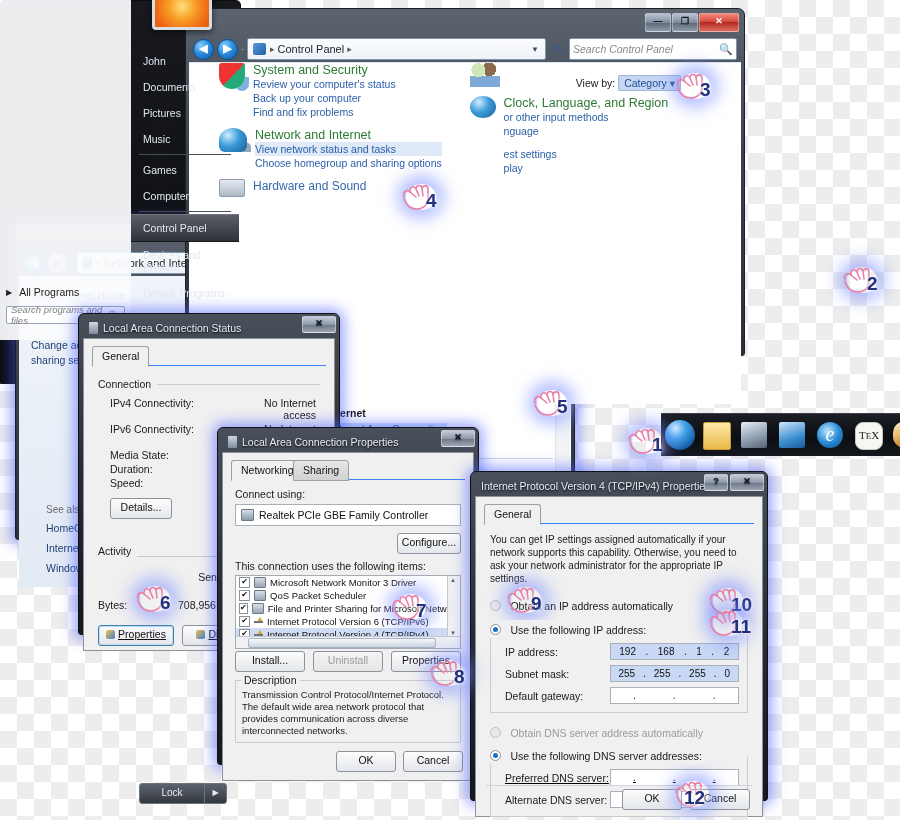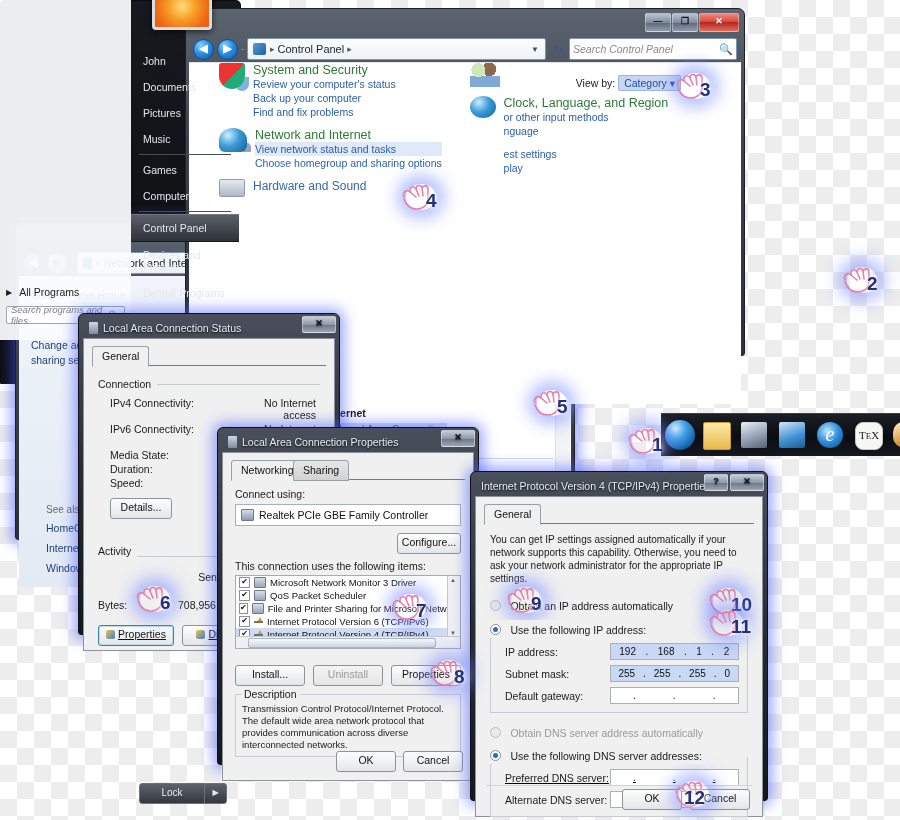--- a/index.html
+++ b/index.html
@@ -504,21 +504,21 @@
 
         </div>
         <div style="position:absolute;right:0;top:0;bottom:11px;width:12px;background:#eef0f3;border-left:1px solid #c3c9d1;">
           <div style="position:absolute;left:2px;top:1px;font-size:6px;color:#56606d;">▲</div>
           <div style="position:absolute;left:2px;bottom:1px;font-size:6px;color:#56606d;">▼</div>
         </div>
         <div style="position:absolute;left:0;right:0;bottom:0;height:11px;background:#eef0f3;border-top:1px solid #c3c9d1;">
           <div style="position:absolute;left:12px;right:24px;top:1px;height:8px;background:linear-gradient(180deg,#f8fafc,#ccd4df);border:1px solid #a9b4c3;border-radius:2px;"></div>
         </div>
       </div>
-      <div style="margin-top:16px;display:flex;gap:6px;justify-content:space-between;">
+      <div style="margin-top:2px;display:flex;gap:6px;justify-content:space-between;">
         <div class="btn" style="width:68px;"><span>Install...</span></div>
         <div class="btn dis" style="width:68px;"><span>Uninstall</span></div>
         <div class="btn" style="width:68px;"><span>Properties</span></div>
       </div>
       <div style="margin-top:8px;border:1px solid #c8ccd2;padding:5px 6px;position:relative;">
         <div style="position:absolute;top:-7px;left:5px;background:#f0f0f0;padding:0 3px;font-size:10.5px;color:#1a1a1a;">Description</div>
         <div style="font-size:9.5px;color:#1a1a1a;line-height:12px;margin-top:3px;">Transmission Control Protocol/Internet Protocol. The default wide area network protocol that provides communication across diverse interconnected networks.</div>
       </div>
     </div>
     <div style="position:absolute;right:10px;bottom:8px;display:flex;gap:7px;">

